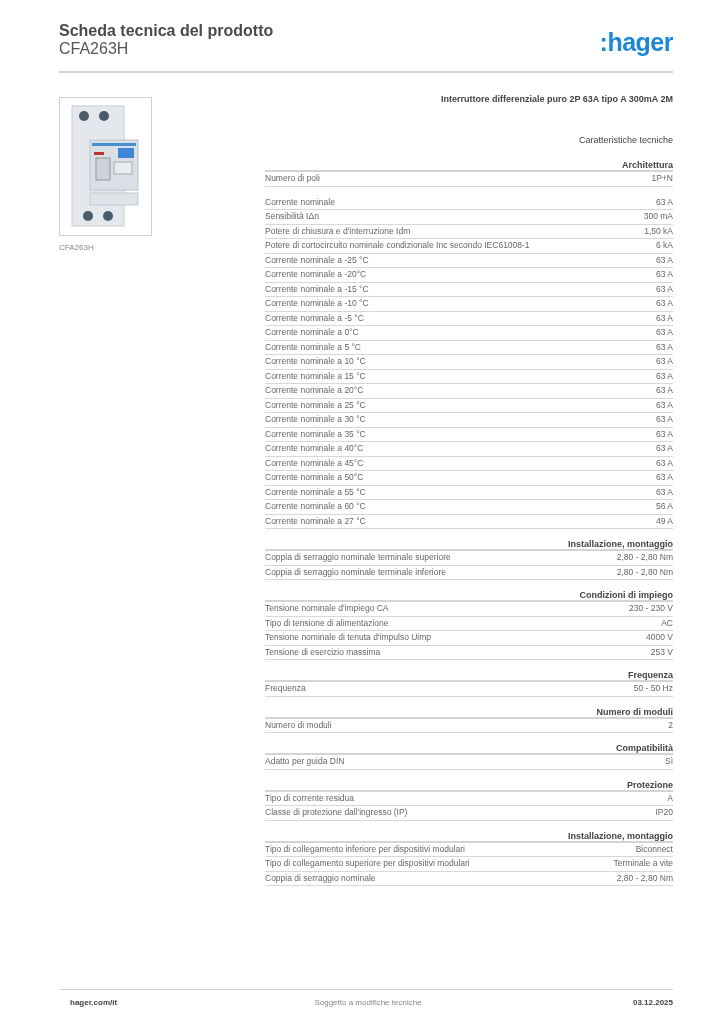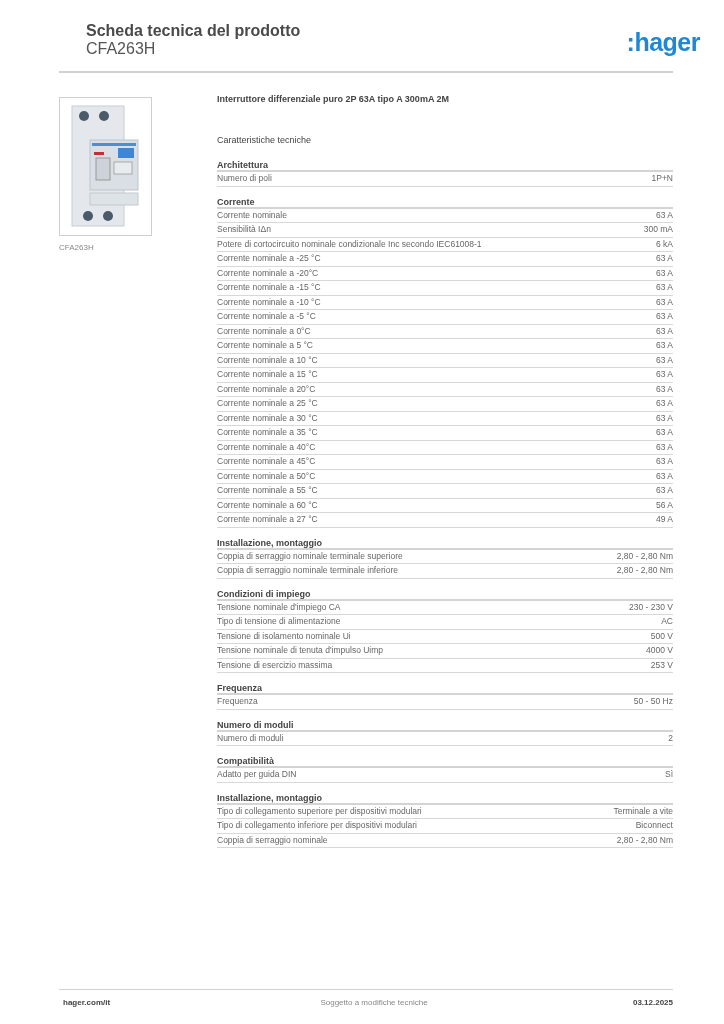--- a/index.html
+++ b/index.html
@@ -1,34 +1,34 @@
 <!DOCTYPE html>
 <html><head>
 <meta charset="utf-8">
 <style>
   * { margin:0; padding:0; box-sizing:border-box; }
   html, body { width:724px; height:1024px; background:#ffffff; overflow:hidden; }
   body { font-family:"Liberation Sans", sans-serif; color:#555; position:relative; }
-  .header { position:absolute; left:59px; top:22px; width:614px;margin-left:27px; }
+  .header { position:absolute; left:59px; top:22px; width:614px; }
   .title { font-size:16px; font-weight:bold; color:#4a4a4a; line-height:18px; }
   .subtitle { font-size:16px; color:#555; line-height:18px; }
   .logo { position:absolute; right:0; top:6px; font-size:25px; font-weight:bold; color:#1e88d6; letter-spacing:-0.5px; }
   .header-rule { position:absolute; left:59px; top:71px; width:614px; height:2px; background:#d2d2d2; }
   .product-img { position:absolute; left:59px; top:97px; width:93px; height:139px; border:1px solid #cfcfcf; background:#fff; }
   .product-caption { position:absolute; left:59px; top:243px; font-size:8px; color:#888; }
-  .main { position:absolute; left:217px; top:94px; width:456px; }
+  .main { position:absolute; left:217px; top:94px; width:456px;text-align:right; }
   .desc { font-size:9px; font-weight:bold; color:#444; height:41px; }
   .chars { font-size:9px; font-weight:normal; color:#444; height:24px; }
-  .section { margin-bottom:9px; }
+  .section { margin-bottom:9px;margin-left:48px; }
   .sec-h { font-size:9px; font-weight:bold; color:#444; height:13px; line-height:13px; border-bottom:2px solid #d4d4d4; }
   .row { display:flex; justify-content:space-between; font-size:8.5px; color:#666; height:14.5px; line-height:13px; border-bottom:1.5px solid #d8d8d8; }
   .footer-rule { position:absolute; left:59px; top:989px; width:614px; height:1px; background:#d2d2d2; }
   .footer { position:absolute; left:59px; top:998px; width:614px; font-size:8px; }
-  .f-left { position:absolute; left:4px; font-weight:bold; color:#444; }
-  .f-mid { position:absolute; left:8px; width:100%; text-align:center; color:#888; }
+  .f-left { position:absolute; left:11px; font-weight:bold; color:#444; }
+  .f-mid { position:absolute; left:2px; width:100%; text-align:center; color:#888; }
   .f-right { position:absolute; right:0; font-weight:bold; color:#444;text-align:right; }
 </style>
 </head>
 <body>
 
 <div class="header">
   <div class="title">Scheda tecnica del prodotto</div>
   <div class="subtitle">CFA263H</div>
   <div class="logo">:hager</div>
 </div>
@@ -58,30 +58,33 @@
   <div class="chars">Caratteristiche tecniche</div>
   <div id="sections">
       <div class="section">
         <div class="sec-h">Architettura</div>
         <div class="row">
           <span>Numero di poli</span>
           <span>1P+N</span>
         </div>
       </div>
       <div class="section">
-        <div class="sec-h">Corrente</div>
         <div class="row">
           <span>Corrente nominale</span>
           <span>63 A</span>
         </div>
         <div class="row">
           <span>Sensibilità IΔn</span>
           <span>300 mA</span>
         </div>
         <div class="row">
+          <span>Potere di chiusura e d'interruzione Idm</span>
+          <span>1,50 kA</span>
+        </div>
+        <div class="row">
           <span>Potere di cortocircuito nominale condizionale Inc secondo IEC61008-1</span>
           <span>6 kA</span>
         </div>
         <div class="row">
           <span>Corrente nominale a -25 °C</span>
           <span>63 A</span>
         </div>
         <div class="row">
           <span>Corrente nominale a -20°C</span>
           <span>63 A</span>
@@ -170,24 +173,20 @@
         <div class="sec-h">Condizioni di impiego</div>
         <div class="row">
           <span>Tensione nominale d'impiego CA</span>
           <span>230 - 230 V</span>
         </div>
         <div class="row">
           <span>Tipo di tensione di alimentazione</span>
           <span>AC</span>
         </div>
         <div class="row">
-          <span>Tensione di isolamento nominale Ui</span>
-          <span>500 V</span>
-        </div>
-        <div class="row">
           <span>Tensione nominale di tenuta d'impulso Uimp</span>
           <span>4000 V</span>
         </div>
         <div class="row">
           <span>Tensione di esercizio massima</span>
           <span>253 V</span>
         </div>
       </div>
       <div class="section">
         <div class="sec-h">Frequenza</div>
@@ -204,28 +203,39 @@
         </div>
       </div>
       <div class="section">
         <div class="sec-h">Compatibilità</div>
         <div class="row">
           <span>Adatto per guida DIN</span>
           <span>Sì</span>
         </div>
       </div>
       <div class="section">
+        <div class="sec-h">Protezione</div>
+        <div class="row">
+          <span>Tipo di corrente residua</span>
+          <span>A</span>
+        </div>
+        <div class="row">
+          <span>Classe di protezione dall'ingresso (IP)</span>
+          <span>IP20</span>
+        </div>
+      </div>
+      <div class="section">
         <div class="sec-h">Installazione, montaggio</div>
+        <div class="row">
+          <span>Tipo di collegamento inferiore per dispositivi modulari</span>
+          <span>Biconnect</span>
+        </div>
         <div class="row">
           <span>Tipo di collegamento superiore per dispositivi modulari</span>
           <span>Terminale a vite</span>
-        </div>
-        <div class="row">
-          <span>Tipo di collegamento inferiore per dispositivi modulari</span>
-          <span>Biconnect</span>
         </div>
         <div class="row">
           <span>Coppia di serraggio nominale</span>
           <span>2,80 - 2,80 Nm</span>
         </div>
       </div>
     </div>
 </div>
 
 <div class="footer-rule"></div>

